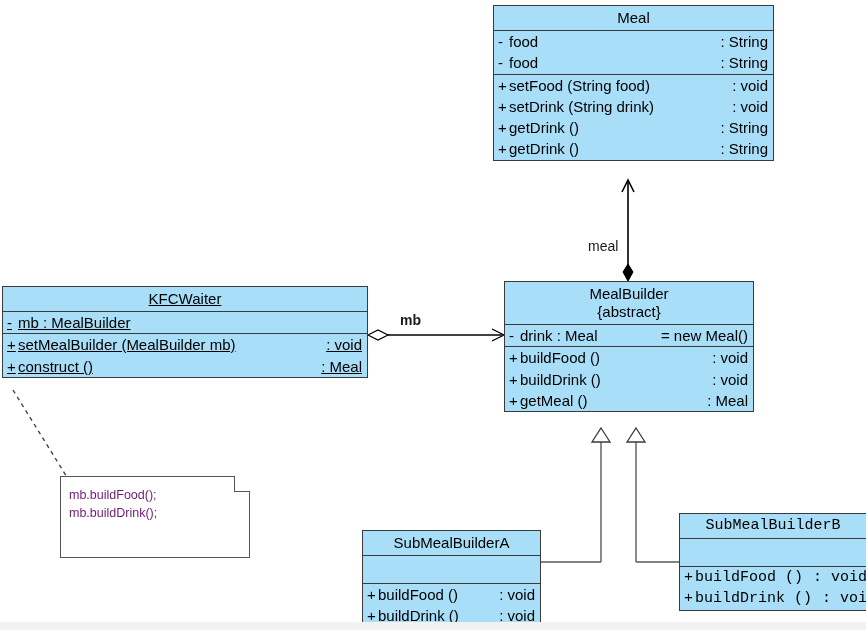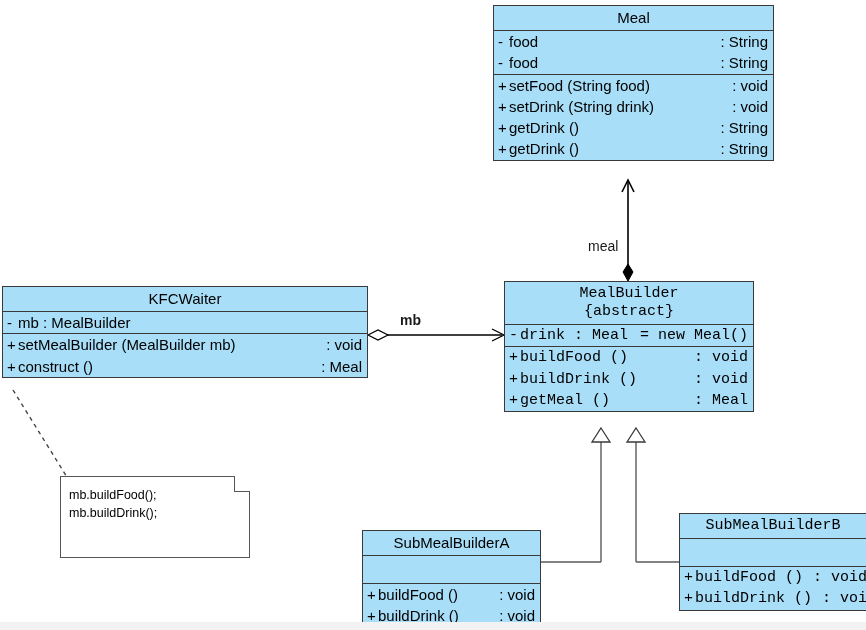--- a/index.html
+++ b/index.html
@@ -90,21 +90,21 @@
     height: 28px;
   }
 
   
   .uml-note {
     position: absolute;
     background: #ffffff;
     border: 1px solid #555555;
     box-sizing: border-box;
     font-size: 12.5px;
-    color: #000000;
+    color: #701a75;
     padding: 9px 8px 8px 8px;
     line-height: 1.45;
     white-space: nowrap;
   }
   .uml-note .fold {
     position: absolute;
     top: -1px;
     right: -1px;
     width: 15px;
     height: 15px;
@@ -203,21 +203,21 @@
         <span class="ret">: String</span>
       </div>
       <div class="member">
         <span class="vis">+</span>
         <span class="sig">getDrink ()</span>
         <span class="ret">: String</span>
       </div>
     </div>
   </div>
 
-  <div class="uml-class" style="left:504px; top:281px; width:250px;font-family:Liberation Mono, monospace;">
+  <div class="uml-class" style="left:504px; top:281px; width:250px;">
     <div class="compartment">
       <div class="title">
         <span>MealBuilder</span>
         <span class="abstract-tag">{abstract}</span>
       </div>
     </div>
     <div class="compartment">
       <div class="member spaced">
         <span class="vis">-</span>
         <span class="sig">drink  : Meal</span>
@@ -236,21 +236,21 @@
         <span class="ret">: void</span>
       </div>
       <div class="member">
         <span class="vis">+</span>
         <span class="sig">getMeal ()</span>
         <span class="ret">: Meal</span>
       </div>
     </div>
   </div>
 
-  <div class="uml-class" style="left:2px; top:286px; width:366px;">
+  <div class="uml-class" style="left:2px; top:286px; width:366px;text-decoration:underline;">
     <div class="compartment">
       <div class="title">KFCWaiter</div>
     </div>
     <div class="compartment">
       <div class="member">
         <span class="vis">-</span>
         <span class="sig">mb  : MealBuilder</span>
         <span class="ret"></span>
       </div>
     </div>

